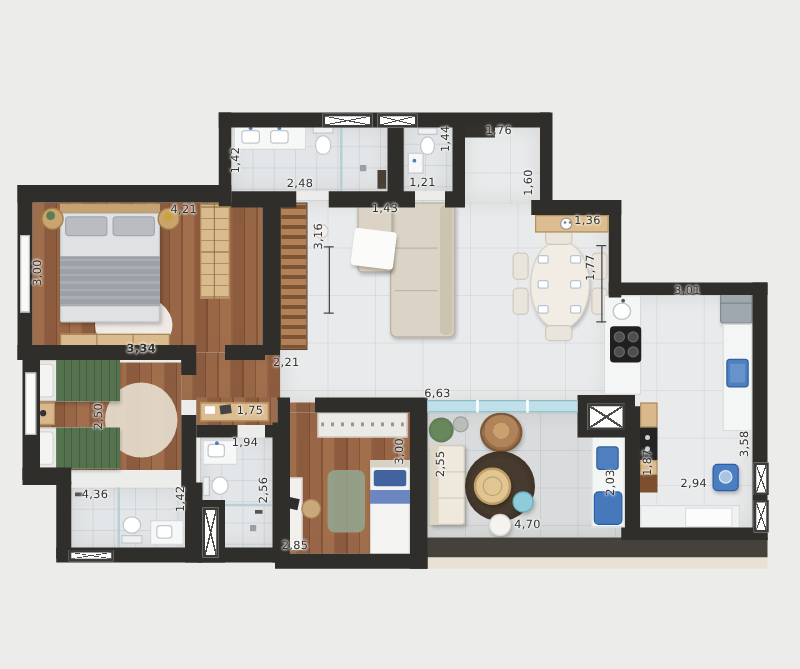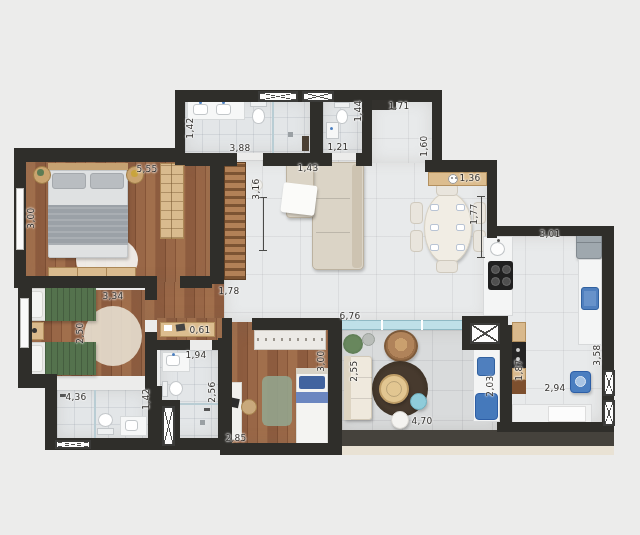--- a/index.html
+++ b/index.html
@@ -254,44 +254,44 @@
   <div class="abs wins" style="left:20px;top:298px;width:9px;height:50px"></div>
 
   <div class="abs dimline" style="left:263px;top:197px;width:1px;height:54px"></div>
   <div class="abs dimline" style="left:259px;top:197px;width:8px;height:1px"></div>
   <div class="abs dimline" style="left:259px;top:250px;width:8px;height:1px"></div>
   <div class="abs dimline" style="left:481px;top:196px;width:1px;height:62px"></div>
   <div class="abs dimline" style="left:477px;top:196px;width:8px;height:1px"></div>
   <div class="abs dimline" style="left:477px;top:257px;width:8px;height:1px"></div>
 
   <div id="labels" class="abs" style="left:0;top:0;width:640px;height:535px;pointer-events:none">
-      <span class="dim" style="left: 147px; top: 169px;">5,55</span>
+      <span class="dim" style="left: 147px; top: 169px;">4,21</span>
       <span class="dim v" style="left: 190px; top: 128px;">1,42</span>
-      <span class="dim" style="left: 240px; top: 148px;">3,88</span>
+      <span class="dim" style="left: 240px; top: 148px;">2,48</span>
       <span class="dim" style="left: 308px; top: 168px;">1,43</span>
       <span class="dim v" style="left: 256px; top: 189px;">3,16</span>
       <span class="dim v" style="left: 358px; top: 111px;">1,44</span>
       <span class="dim" style="left: 338px; top: 147px;">1,21</span>
-      <span class="dim" style="left: 399px; top: 106px;">1,71</span>
+      <span class="dim" style="left: 399px; top: 106px;">1,76</span>
       <span class="dim v" style="left: 424px; top: 146px;">1,60</span>
       <span class="dim" style="left: 470px; top: 178px;">1,36</span>
       <span class="dim v" style="left: 474px; top: 214px;">1,77</span>
       <span class="dim" style="left: 550px; top: 234px;">3,01</span>
       <span class="dim v" style="left: 31px; top: 218px;">3,00</span>
-      <span class="dim" style="left: 113px; top: 296px;">3,34</span>
-      <span class="dim" style="left: 229px; top: 291px;">1,78</span>
+      <span class="dim" style="left: 113px; top: 280px; font-weight: bold;">3,34</span>
+      <span class="dim" style="left: 229px; top: 291px;">2,21</span>
       <span class="dim v" style="left: 80px; top: 333px;">2,50</span>
-      <span class="dim" style="left: 200px; top: 330px;">0,61</span>
+      <span class="dim" style="left: 200px; top: 330px;">1,75</span>
       <span class="dim" style="left: 196px; top: 355px;">1,94</span>
       <span class="dim v" style="left: 212px; top: 392px;">2,56</span>
       <span class="dim" style="left: 76px; top: 397px;">4,36</span>
       <span class="dim v" style="left: 146px; top: 399px;">1,42</span>
       <span class="dim" style="left: 236px; top: 438px;">2,85</span>
       <span class="dim v" style="left: 321px; top: 361px;">3,00</span>
-      <span class="dim" style="left: 350px; top: 316px;">6,76</span>
+      <span class="dim" style="left: 350px; top: 316px;">6,63</span>
       <span class="dim v" style="left: 354px; top: 371px;">2,55</span>
       <span class="dim" style="left: 422px; top: 421px;">4,70</span>
       <span class="dim v" style="left: 490px; top: 386px;">2,03</span>
       <span class="dim v" style="left: 519px; top: 370px;">1,87</span>
       <span class="dim" style="left: 555px; top: 388px;">2,94</span>
       <span class="dim v" style="left: 597px; top: 355px;">3,58</span>
     </div>
 </div>
 
 </body></html>

